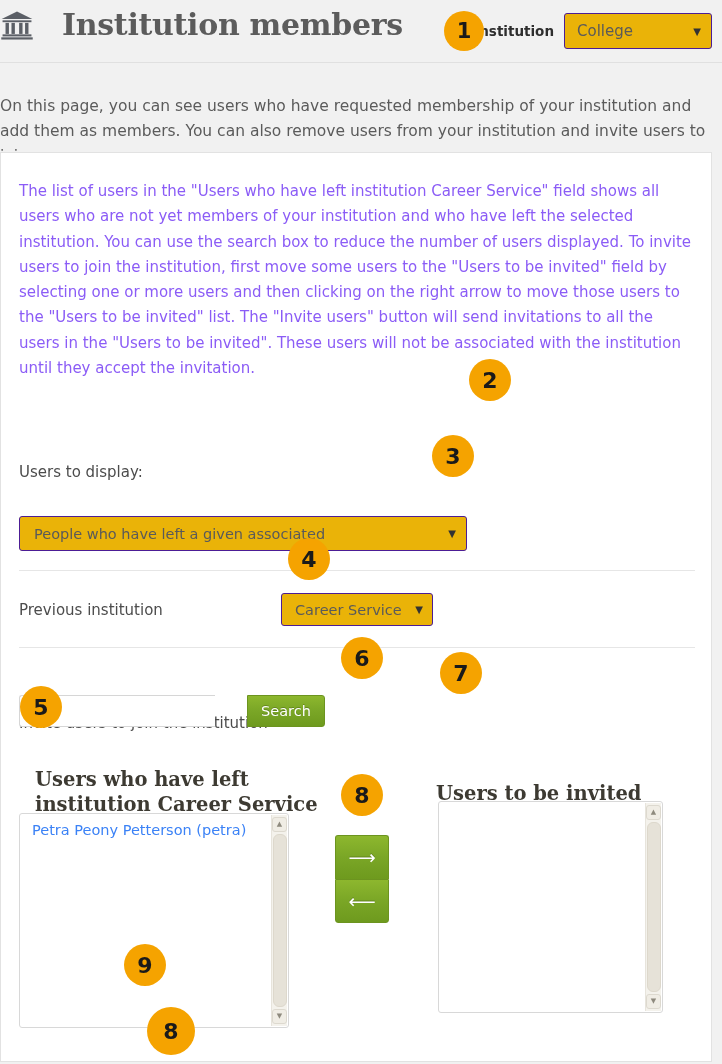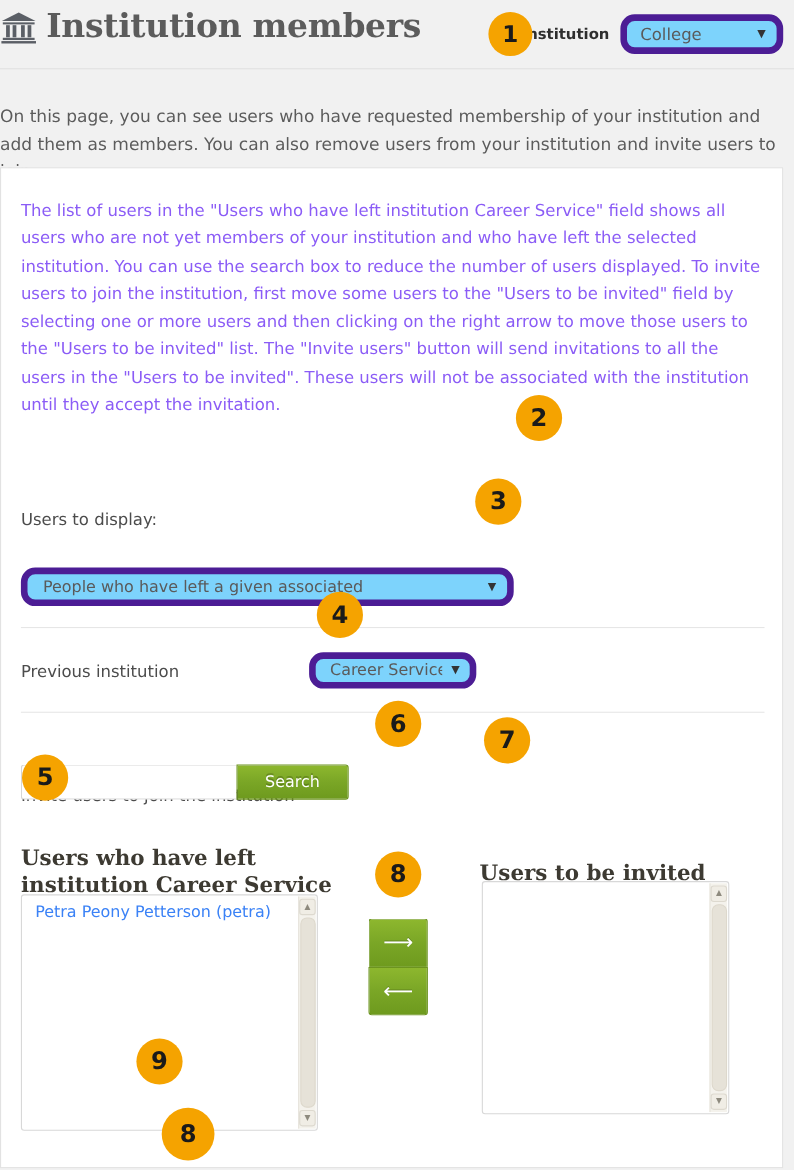--- a/index.html
+++ b/index.html
@@ -24,20 +24,21 @@
     height: 63px;
     background: #f1f1f1;
     border-bottom: 1px solid #e0e0e0;
     box-sizing: border-box;
   }
   .title-wrap {
     position: absolute;
     left: 0; top: 8px;
     display: flex;
     align-items: center;
+    gap: 20px;
   }
   .bank-icon {
     width: 34px;
     height: 34px;
     margin-right: 8px;
     display: block;
   }
   .page-title {
     font-family: "DejaVu Serif", "Liberation Serif", serif;
     font-size: 30px;
@@ -57,23 +58,23 @@
   }
   .inst-label {
     font-size: 13.5px;
     font-weight: bold;
     color: #2e2e2e;
     margin-right: 10px;
     white-space: nowrap;
   }
   .select-box {
     position: relative;
-    background: #7dd3fc;
-    border: 6px solid #4c1d95;
-    border-radius: 13px;
+    background: #eab308;
+    border: 1px solid #4c1d95;
+    border-radius: 3px;
     box-sizing: border-box;
     display: flex;
     align-items: center;
     color: #5a5a5a;
   }
   .select-box .sel-text {
     flex: 1;
     white-space: nowrap;
     overflow: hidden;
   }
@@ -197,36 +198,37 @@
   .btn-green {
     background: linear-gradient(to bottom, #8db72e 0%, #7aa626 50%, #6e9a1e 100%);
     border: 1px solid #6c941f;
     color: #ffffff;
     font-family: inherit;
     cursor: pointer;
     text-shadow: 0 -1px 0 rgba(0,0,0,0.22);
   }
   #search-button {
     height: 32px;
-    padding: 0 25px;
+    padding: 0 13px;
     font-size: 14.5px;
     border-radius: 0 3px 3px 0;
+    margin-left: 32px;
   }
 
   
   .list-heading {
     position: absolute;
     font-family: "DejaVu Serif", "Liberation Serif", serif;
     font-size: 19.5px;
     font-weight: bold;
     color: #3d3a32;
     line-height: 25px;
   }
   #left-heading {
-    left: 18px; top: 598px;
+    left: 34px; top: 598px;
     width: 300px;
   }
   #right-heading {
     left: 435px; top: 612px;
     width: 260px;
   }
 
   
   .listbox {
     position: absolute;

